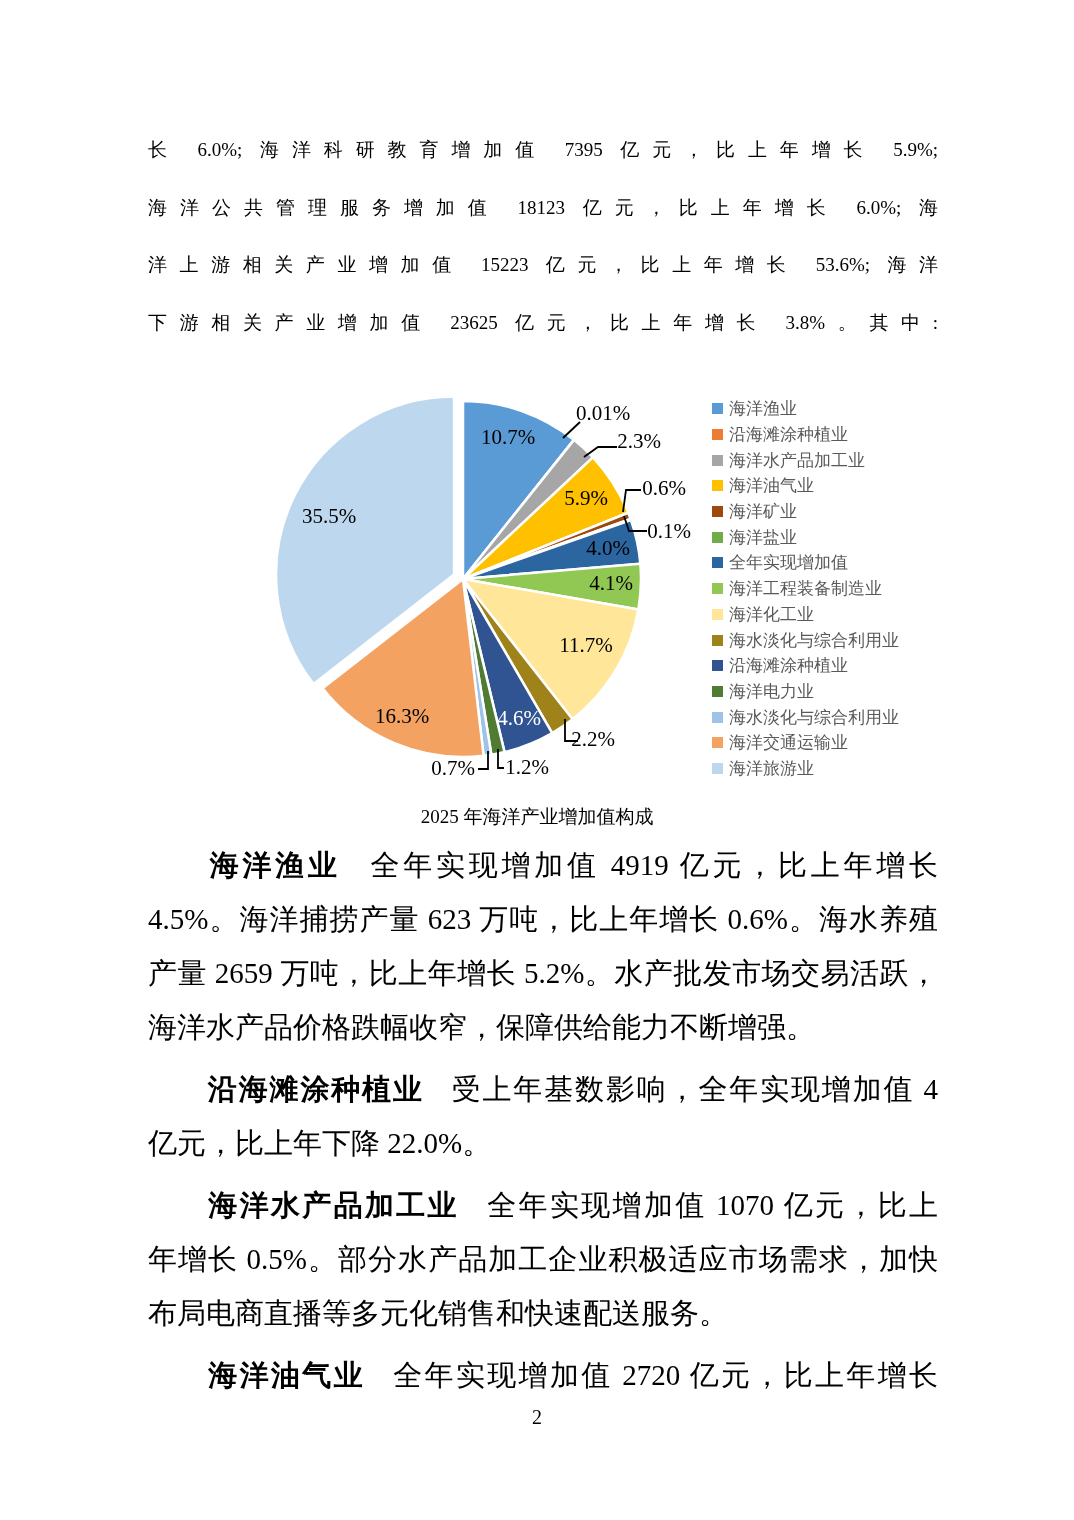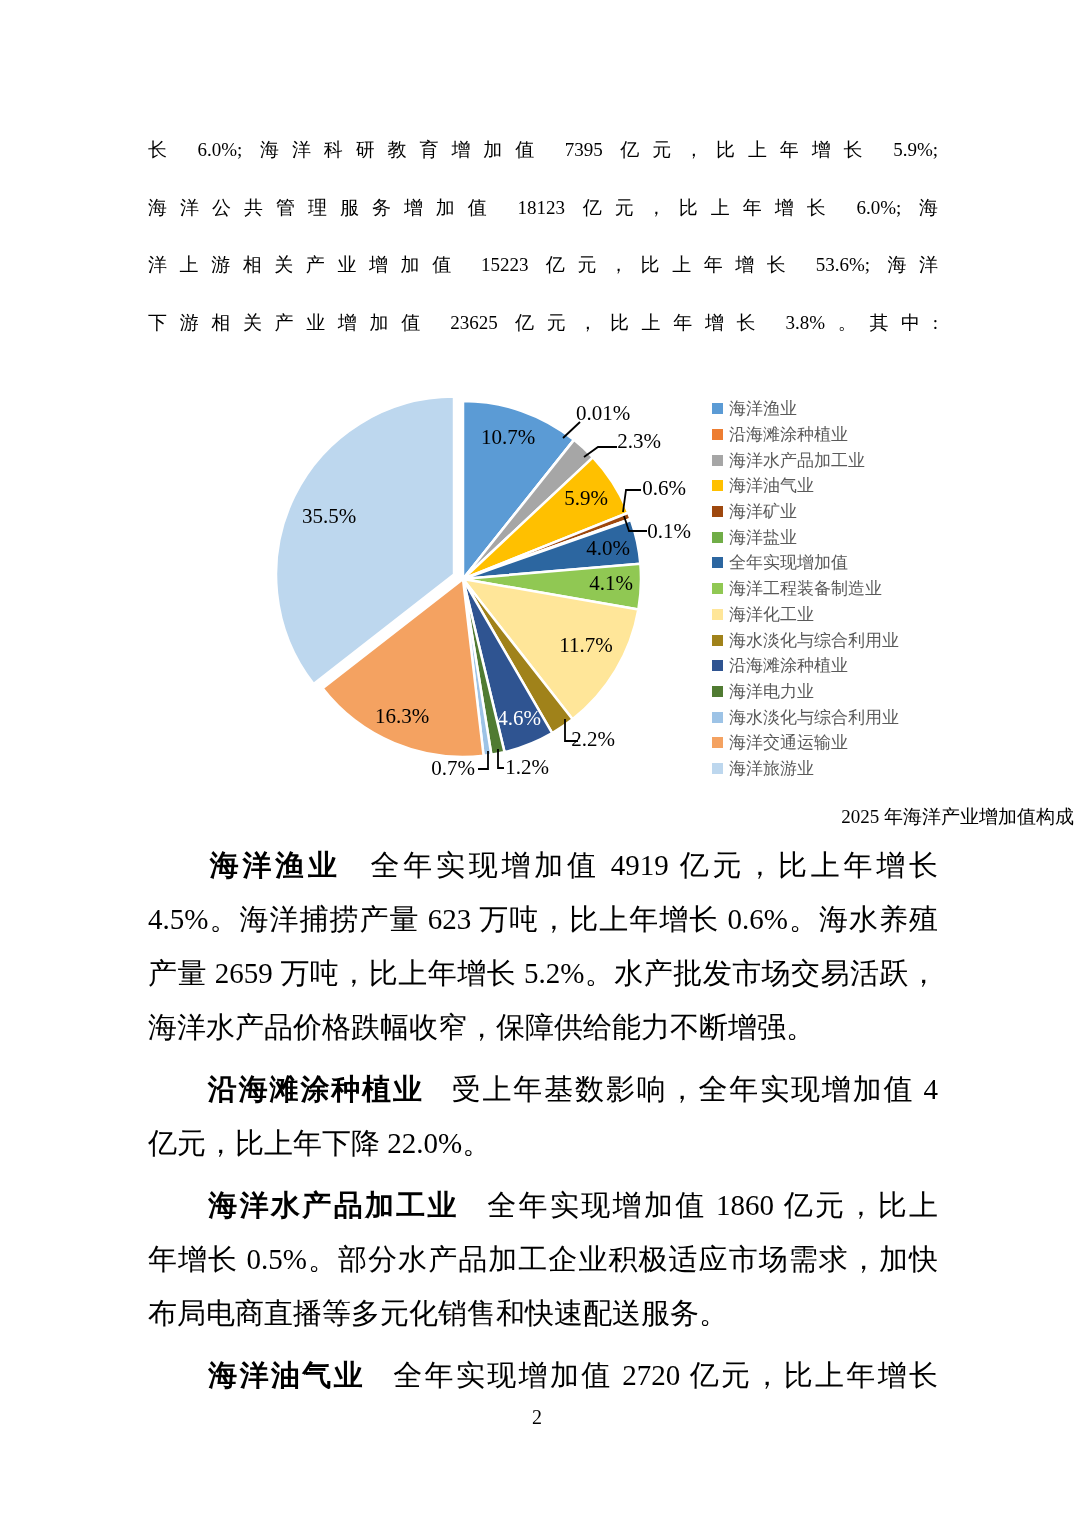--- a/index.html
+++ b/index.html
@@ -22,21 +22,21 @@
   .text-line.flush{text-align-last:justify;}
   .text-line.end{text-align-last:left;}
   .indent{display:inline-block;width:58px;}
   .lead{font-weight:bold;}
   .lead-gap{display:inline-block;width:26px;}
   
   .pie-svg{position:absolute;left:240px;top:390px;}
   .legend{position:absolute;left:712px;top:396px;}
   .legend-item{display:flex;align-items:center;height:25.7px;font-size:17px;color:#595959;white-space:nowrap;}
   .swatch{width:11px;height:11px;margin-right:6px;flex:none;}
-  .caption{position:absolute;left:0;top:804px;width:1074px;text-align:right;font-size:19px;color:#000;}
+  .caption{position:absolute;left:0;top:804px;width:1074px;text-align:center;font-size:19px;color:#000;}
   .pagenum{position:absolute;left:0;top:1406px;width:1074px;text-align:center;font-size:20px;}
 </style>
 </head>
 <body>
 
 <div class="page">
 
   <div class="intro">
       <div class="text-line flush">长 6.0%; 海洋科研教育增加值 7395 亿元，比上年增长 5.9%;</div>
       <div class="text-line flush">海洋公共管理服务增加值 18123 亿元，比上年增长 6.0%; 海</div>
@@ -154,21 +154,21 @@
         <div class="text-line flush"><span class="indent"></span><span class="lead">海洋渔业</span><span class="lead-gap"></span><span>全年实现增加值 4919 亿元，比上年增长</span></div>
         <div class="text-line flush">4.5%。海洋捕捞产量 623 万吨，比上年增长 0.6%。海水养殖</div>
         <div class="text-line flush">产量 2659 万吨，比上年增长 5.2%。水产批发市场交易活跃，</div>
         <div class="text-line end">海洋水产品价格跌幅收窄，保障供给能力不断增强。</div>
       </div>
       <div class="section">
         <div class="text-line flush"><span class="indent"></span><span class="lead">沿海滩涂种植业</span><span class="lead-gap"></span><span>受上年基数影响，全年实现增加值 4</span></div>
         <div class="text-line end">亿元，比上年下降 22.0%。</div>
       </div>
       <div class="section">
-        <div class="text-line flush"><span class="indent"></span><span class="lead">海洋水产品加工业</span><span class="lead-gap"></span><span>全年实现增加值 1860 亿元，比上</span></div>
+        <div class="text-line flush"><span class="indent"></span><span class="lead">海洋水产品加工业</span><span class="lead-gap"></span><span>全年实现增加值 1070 亿元，比上</span></div>
         <div class="text-line flush">年增长 0.5%。部分水产品加工企业积极适应市场需求，加快</div>
         <div class="text-line end">布局电商直播等多元化销售和快速配送服务。</div>
       </div>
       <div class="section">
         <div class="text-line flush"><span class="indent"></span><span class="lead">海洋油气业</span><span class="lead-gap"></span><span>全年实现增加值 2720 亿元，比上年增长</span></div>
       </div>
     </div>
 
   <div class="pagenum">2</div>
 

